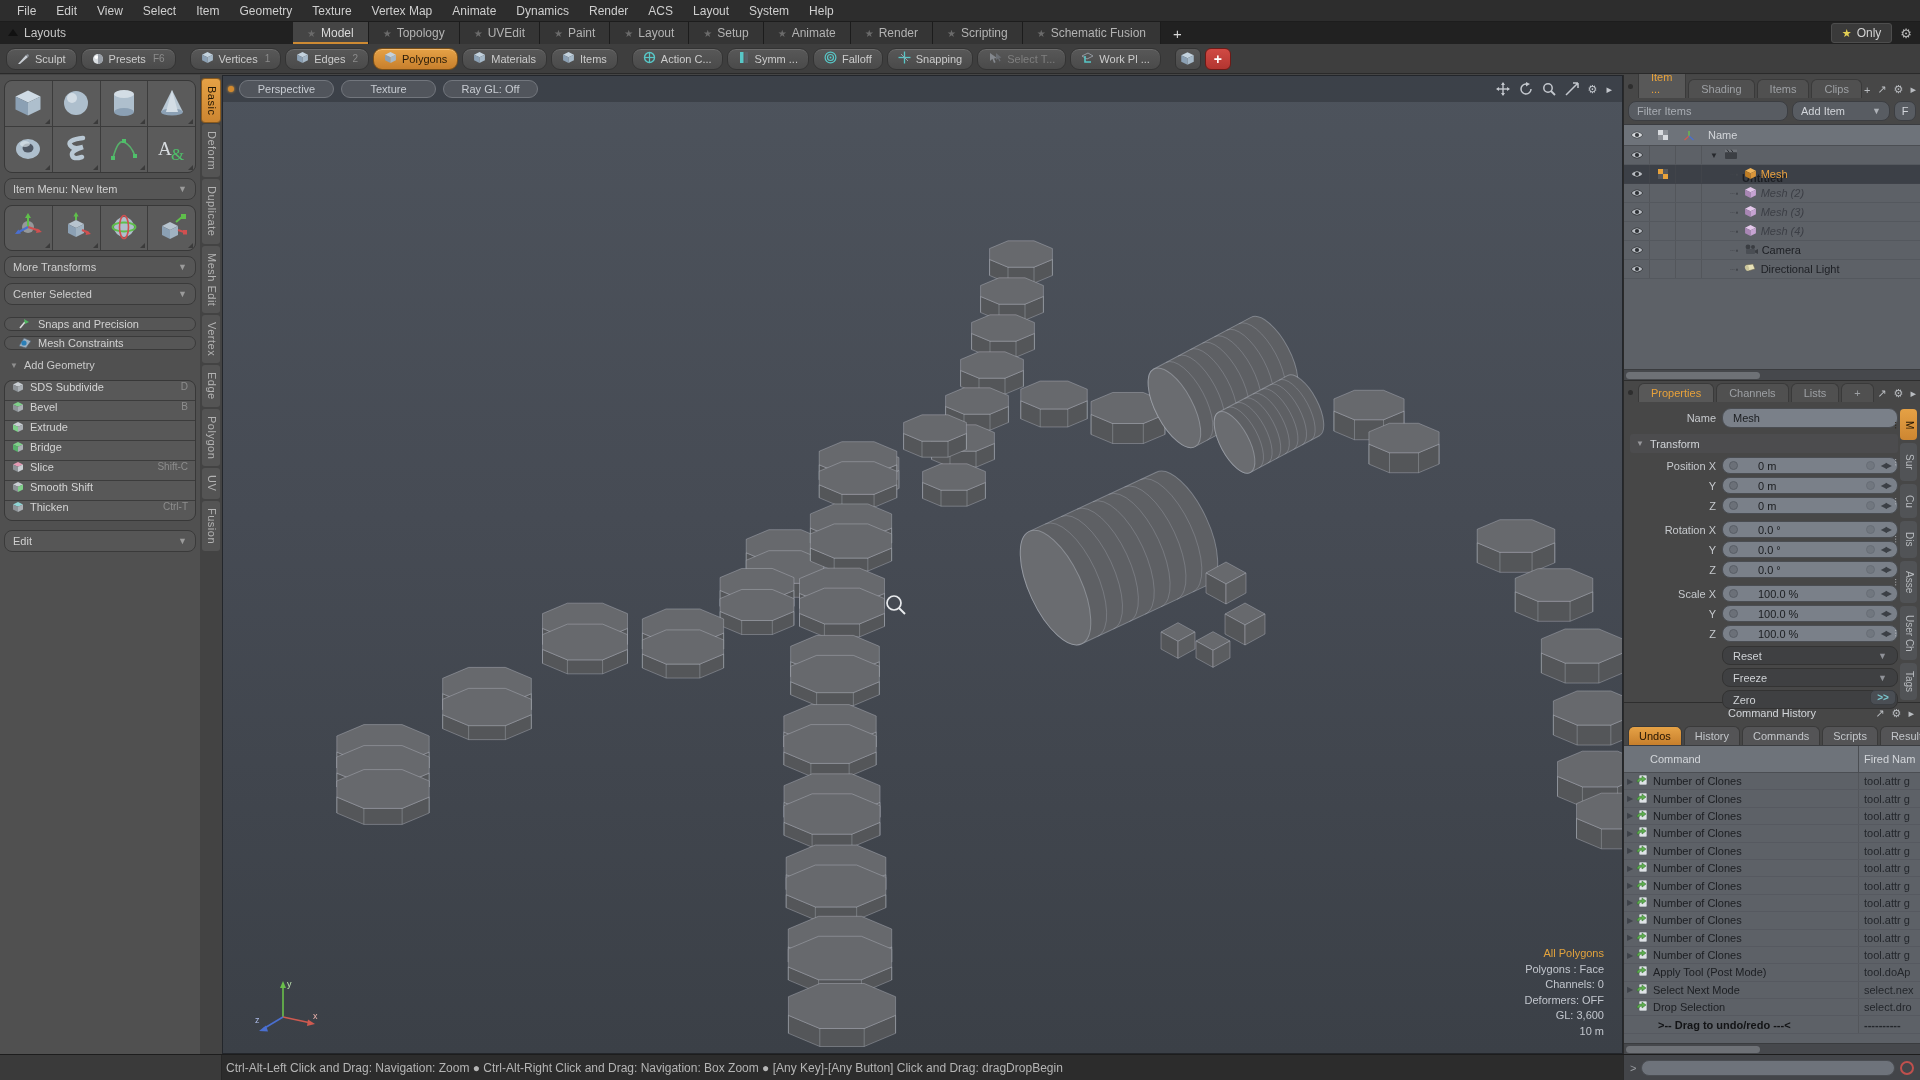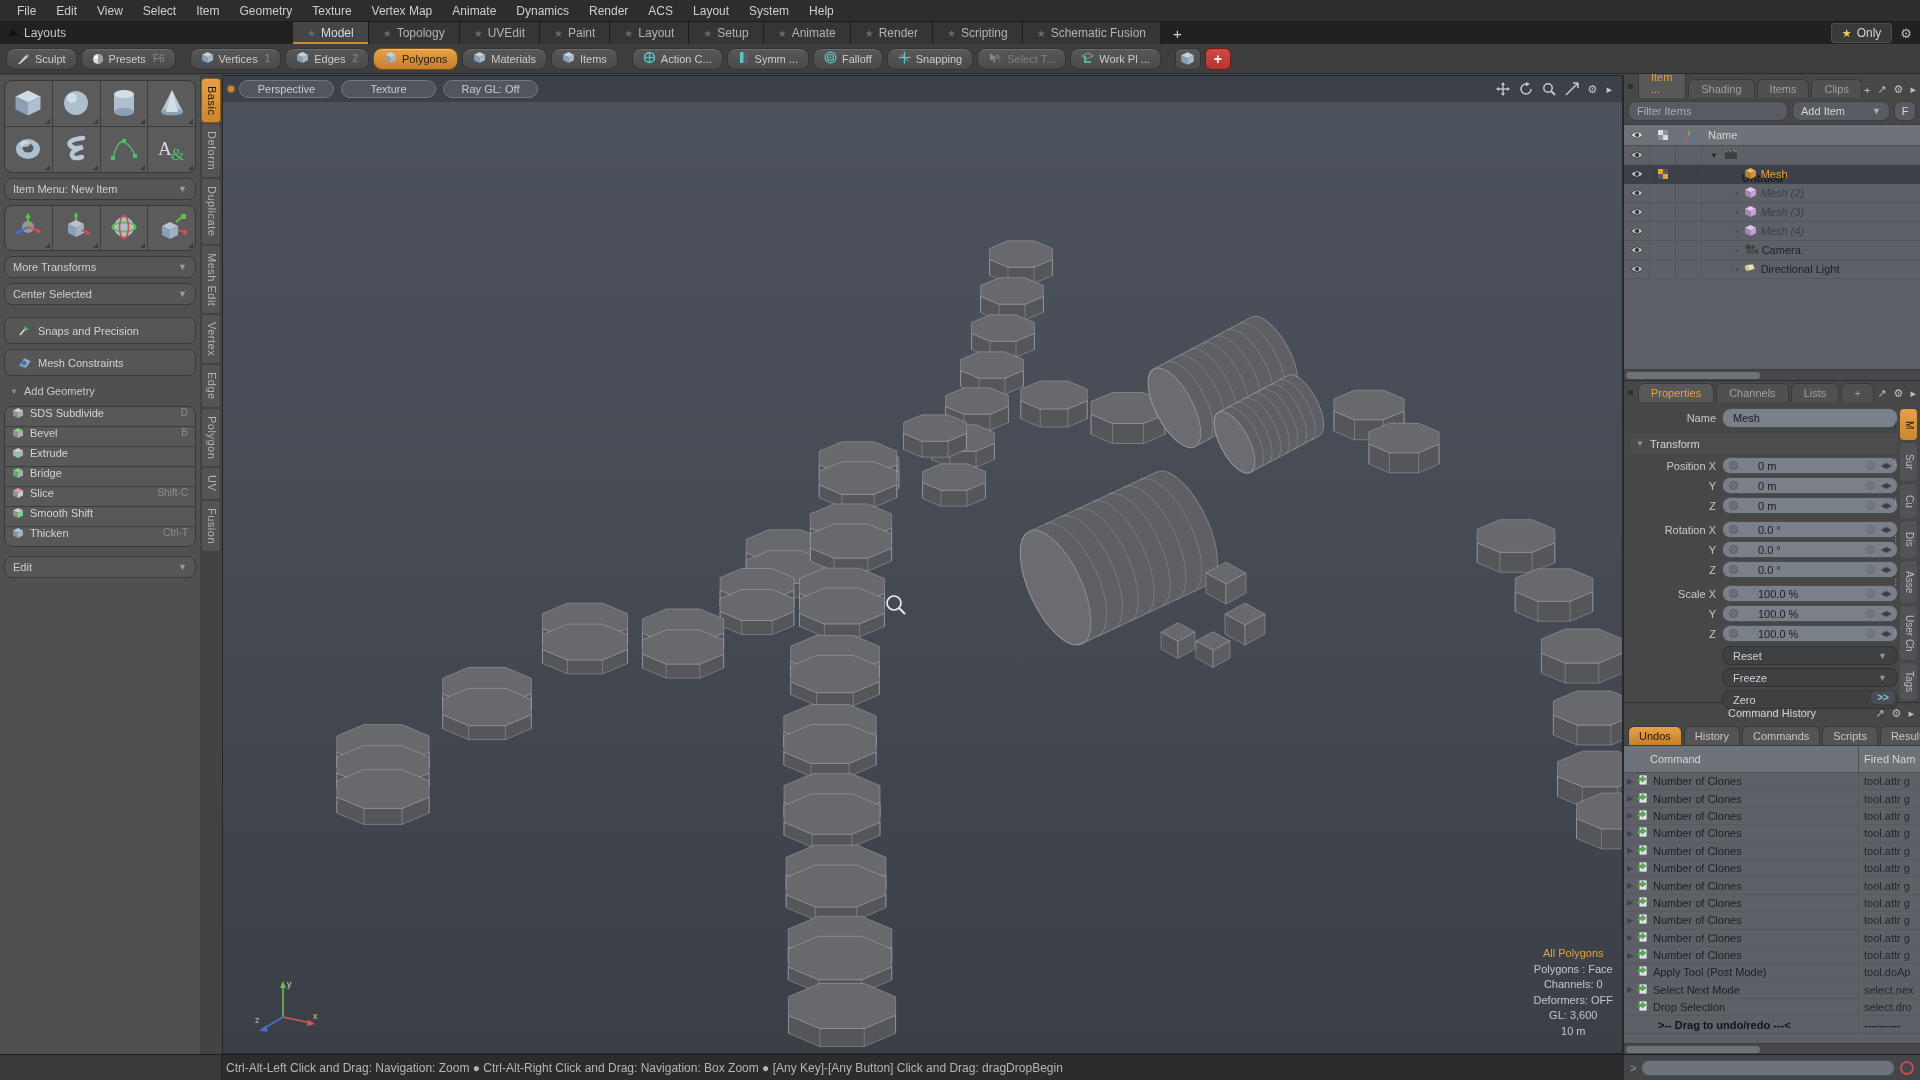--- a/index.html
+++ b/index.html
@@ -42,39 +42,39 @@
   
   .left-panel { width:200px; background:#505050; padding:5px 4px 0 4px; display:flex; flex-direction:column; gap:5px; }
   .prim-grid { display:grid; grid-template-columns:repeat(4,1fr); background:#3c3c3c; border:1px solid #383838; border-radius:8px; overflow:hidden; gap:1px; }
   .prim-btn { height:45px; background:#5b5b5b; display:flex; align-items:center; justify-content:center; position:relative; }
   .prim-btn::after { content:""; position:absolute; right:2px; bottom:2px; border-left:5px solid transparent; border-bottom:5px solid #3b3b3b; }
   .drop-bar { height:22px; background:#565656; border:1px solid #3a3a3a; border-radius:8px; display:flex; align-items:center; padding:0 8px; color:#cfcfcf; }
   .drop-bar .caret { margin-left:auto; color:#9b9b9b; font-size:9px; }
   .xform-grid { display:grid; grid-template-columns:repeat(4,1fr); background:#3c3c3c; border:1px solid #383838; border-radius:8px; overflow:hidden; gap:1px; }
   .xform-btn { height:44px; background:#5b5b5b; display:flex; align-items:center; justify-content:center; position:relative;}
   .xform-btn::after { content:""; position:absolute; right:2px; bottom:2px; border-left:5px solid transparent; border-bottom:5px solid #3b3b3b; }
-  .icon-bar { height:27px; background:#565656; border:1px solid #3a3a3a; border-radius:8px; display:flex; align-items:center; gap:6px; padding:0 13px; color:#d2d2d2; }
+  .icon-bar { height:14px; background:#565656; border:1px solid #3a3a3a; border-radius:8px; display:flex; align-items:center; gap:6px; padding:0 13px; color:#d2d2d2; }
   .section-hdr { height:20px; display:flex; align-items:center; gap:6px; padding:0 6px; color:#c9c9c9; }
   .section-hdr .tri { color:#8f8f8f; font-size:8px; }
   .tool-list { background:#3c3c3c; border:1px solid #383838; border-radius:8px; overflow:hidden; display:flex; flex-direction:column; gap:1px; }
   .tool-row { height:19px; background:#585858; display:flex; align-items:flex-start; gap:6px; padding:0 7px; color:#d4d4d4; }
   .tool-row .sc { margin-left:auto; color:#8d8d8d; font-size:10px; }
 
   
   .vtabs { width:22px; background:#434343; display:flex; flex-direction:column; gap:2px; padding-top:4px; align-items:center; }
   .vtab { writing-mode:vertical-rl; padding:7px 2px; background:#545454; color:#b2b2b2; border-radius:3px; font-size:11px; width:18px; text-align:center; letter-spacing:0.5px;}
   .vtab.selected { background:linear-gradient(#e5a145,#cd8631); color:#241806; box-shadow:0 0 0 1px #8a5a1d; }
 
   
   .viewport { flex:1; position:relative; background:linear-gradient(180deg,#4d535c 0%,#464b54 45%,#3b4047 100%); border:1px solid #23262b; overflow:hidden; }
   .vp-topbar { position:absolute; top:0; left:0; right:0; height:26px; background:rgba(58,62,69,0.85); display:flex; align-items:center; gap:7px; padding:0 10px 0 16px; z-index:5;}
   .vp-led { position:absolute; left:5px; top:10px; width:6px; height:6px; border-radius:50%; background:#d28a2f; box-shadow:0 0 3px #e8a23b; }
   .vp-btn { height:18px; min-width:95px; display:flex; align-items:center; justify-content:center; border:1px solid #72767d; border-radius:9px; background:#51555c; color:#c8ccd2; padding:0 12px;}
   .vp-icons { margin-left:auto; display:flex; align-items:center; gap:9px; color:#c3c7cd; }
-  .vp-hud { position:absolute; right:9px; bottom:14px; text-align:center; color:#c2c6cd; line-height:15.5px; z-index:4; }
+  .vp-hud { position:absolute; right:18px; bottom:14px; text-align:right; color:#c2c6cd; line-height:15.5px; z-index:4; }
   .vp-hud .hl { color:#e2a33d; }
   .scene { position:absolute; inset:0; }
   .gizmo { position:absolute; left:30px; bottom:18px; z-index:4;}
   .cursor-mag { position:absolute; left:660px; top:516px; z-index:6; }
 
   
   .right-panel { width:297px; background:#474747; display:flex; flex-direction:column; border-left:1px solid #2a2a2a; }
   .panel-tabs { height:23px; display:flex; align-items:flex-end; gap:2px; padding:2px 4px 0 14px; background:#474747; position:relative;}
   .panel-dot { position:absolute; left:4px; top:9px; width:5px; height:5px; border-radius:50%; background:#2e2e2e; }
   .ptab { padding:3px 12px; background:#505050; border:1px solid #3a3a3a; border-bottom:none; border-radius:6px 6px 0 0; color:#9da0a4; }

